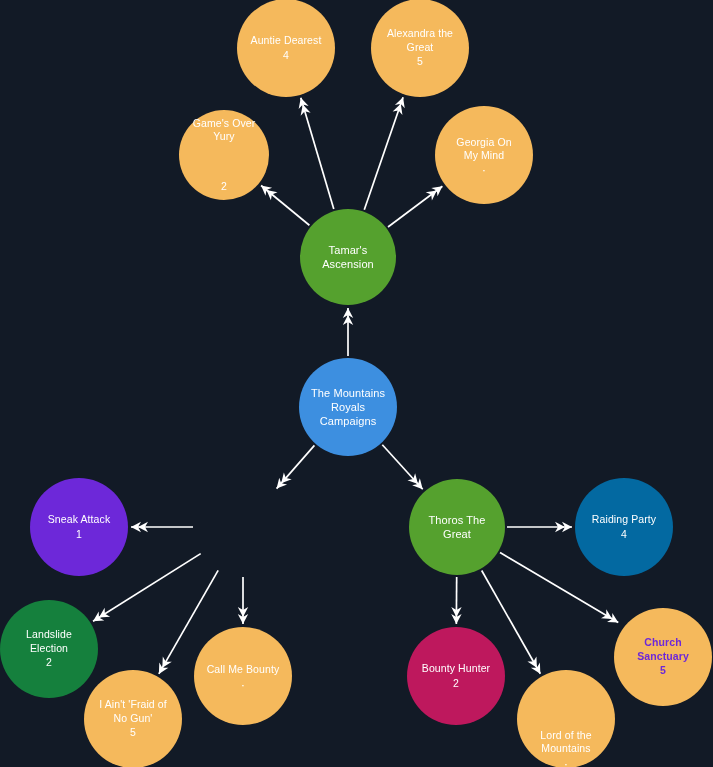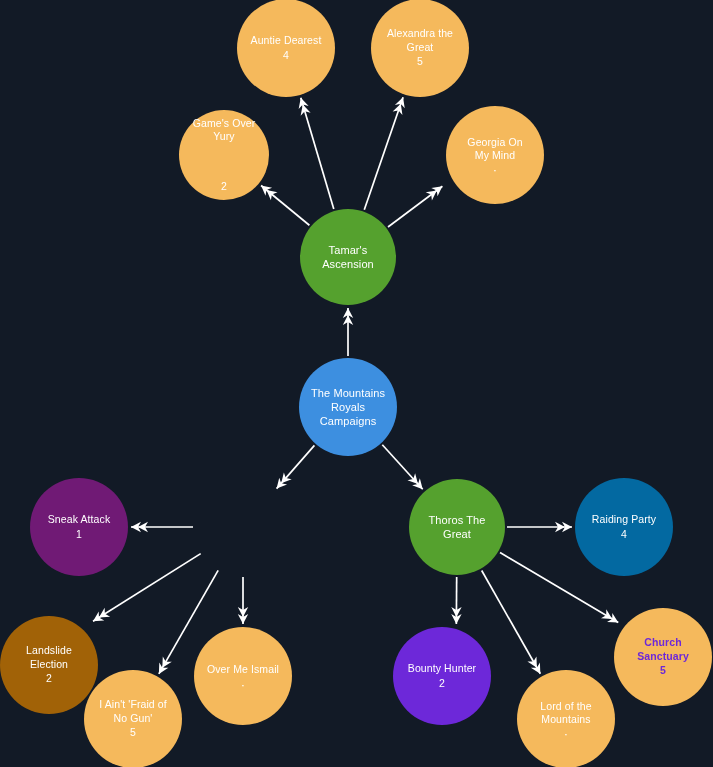--- a/index.html
+++ b/index.html
@@ -171,55 +171,55 @@
       <div class="node leaf" style="left: 371px; top: -1px; width: 98px; height: 98px; background: rgb(245, 185, 92); color: rgb(255, 255, 255); text-align: center;">
         <span class="node-label">Alexandra the
 Great</span>
         <span class="node-value">5</span>
       </div>
       <div class="node leaf" style="left: 179px; top: 110px; width: 90px; height: 90px; background: rgb(245, 185, 92); color: rgb(255, 255, 255); gap: 35px;">
         <span class="node-label">Game's Over
 Yury</span>
         <span class="node-value">2</span>
       </div>
-      <div class="node leaf" style="left: 446px; top: 106px; width: 98px; height: 98px; background: rgb(245, 185, 92); color: rgb(255, 255, 255);">
+      <div class="node leaf" style="left: 435px; top: 106px; width: 98px; height: 98px; background: rgb(245, 185, 92); color: rgb(255, 255, 255);">
         <span class="node-label">Georgia On
 My Mind</span>
         <span class="node-value dot-value">·</span>
       </div>
-      <div class="node leaf" style="left: 30px; top: 478px; width: 98px; height: 98px; background: #701a75; color: rgb(255, 255, 255);">
+      <div class="node leaf" style="left: 30px; top: 478px; width: 98px; height: 98px; background: #6d28d9; color: rgb(255, 255, 255);">
         <span class="node-label">Sneak Attack</span>
         <span class="node-value">1</span>
       </div>
-      <div class="node leaf" style="left: 0px; top: 616px; width: 98px; height: 98px; background: #a16207; color: rgb(255, 255, 255);">
+      <div class="node leaf" style="left: 0px; top: 600px; width: 98px; height: 98px; background: #15803d; color: rgb(255, 255, 255);">
         <span class="node-label">Landslide
 Election</span>
         <span class="node-value">2</span>
       </div>
       <div class="node leaf" style="left: 84px; top: 670px; width: 98px; height: 98px; background: rgb(245, 185, 92); color: rgb(255, 255, 255);">
         <span class="node-label">I Ain't 'Fraid of
 No Gun'</span>
         <span class="node-value">5</span>
       </div>
       <div class="node leaf" style="left: 194px; top: 627px; width: 98px; height: 98px; background: rgb(245, 185, 92); color: rgb(255, 255, 255);">
-        <span class="node-label">Over Me Ismail</span>
+        <span class="node-label">Call Me Bounty</span>
         <span class="node-value dot-value">·</span>
       </div>
       <div class="node leaf" style="left: 575px; top: 478px; width: 98px; height: 98px; background: #0369a1; color: rgb(255, 255, 255); text-align: center;">
         <span class="node-label">Raiding Party</span>
         <span class="node-value">4</span>
       </div>
       <div class="node leaf" style="left: 614px; top: 608px; width: 98px; height: 98px; background: rgb(245, 185, 92); color: #6d28d9; font-weight: bold;">
         <span class="node-label">Church
 Sanctuary</span>
         <span class="node-value">5</span>
       </div>
-      <div class="node leaf" style="left: 517px; top: 670px; width: 98px; height: 98px; background: rgb(245, 185, 92); color: rgb(255, 255, 255);">
+      <div class="node leaf" style="left: 517px; top: 670px; width: 98px; height: 98px; background: rgb(245, 185, 92); color: rgb(255, 255, 255); justify-content: flex-end;">
         <span class="node-label">Lord of the
 Mountains</span>
         <span class="node-value dot-value">·</span>
       </div>
-      <div class="node leaf" style="left: 393px; top: 627px; width: 98px; height: 98px; background: #6d28d9; color: rgb(255, 255, 255);">
+      <div class="node leaf" style="left: 407px; top: 627px; width: 98px; height: 98px; background: #be185d; color: rgb(255, 255, 255);">
         <span class="node-label">Bounty Hunter</span>
         <span class="node-value">2</span>
       </div>
     </div>
 </div>
 
 </body></html>

